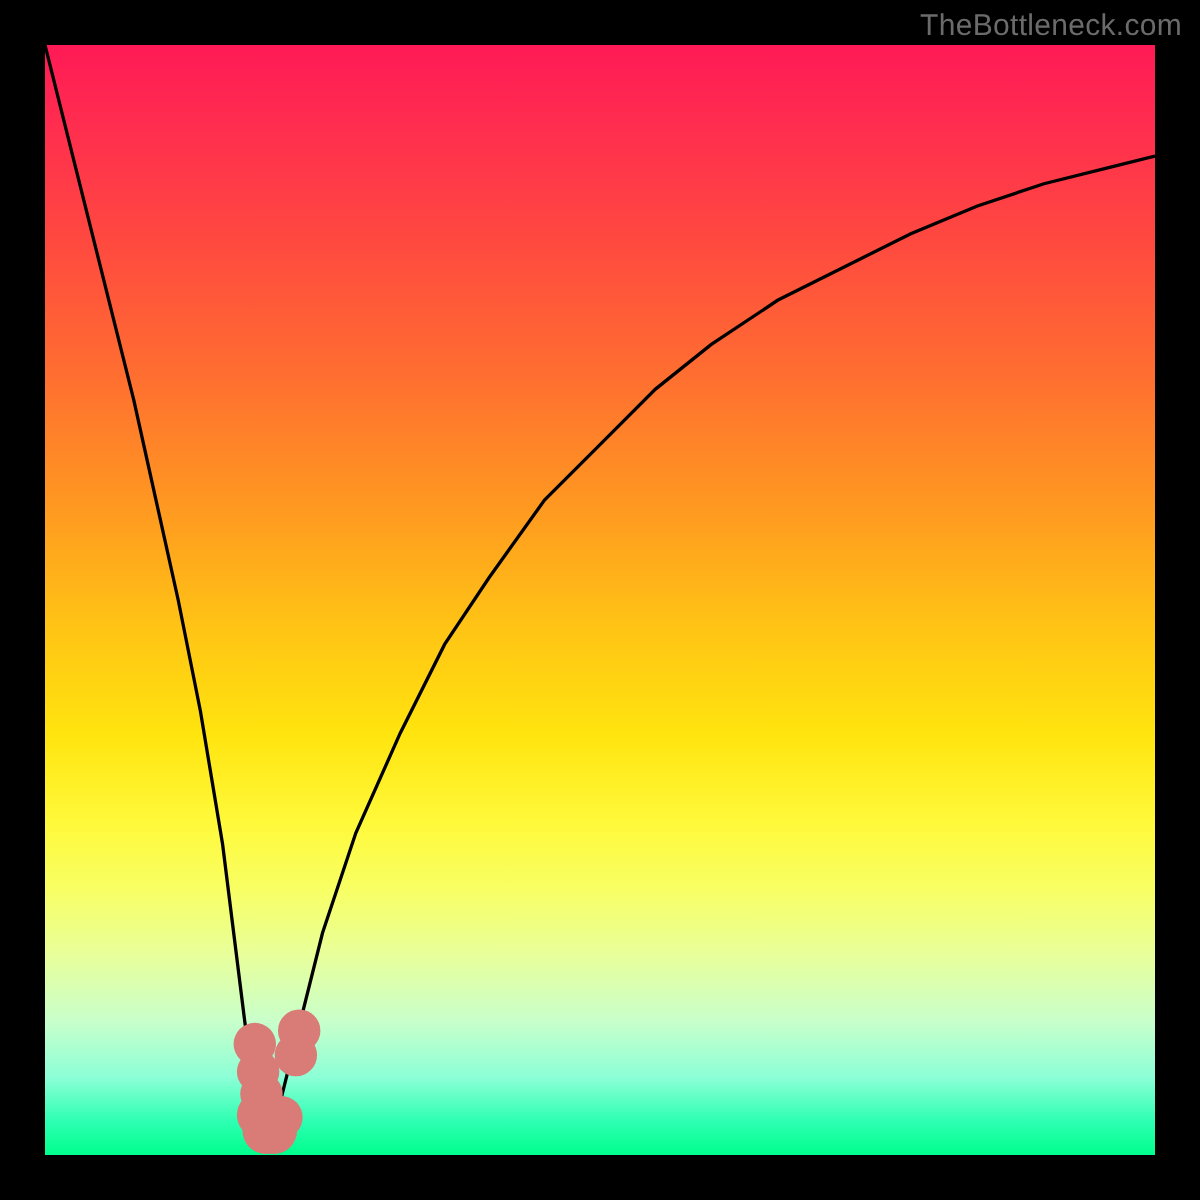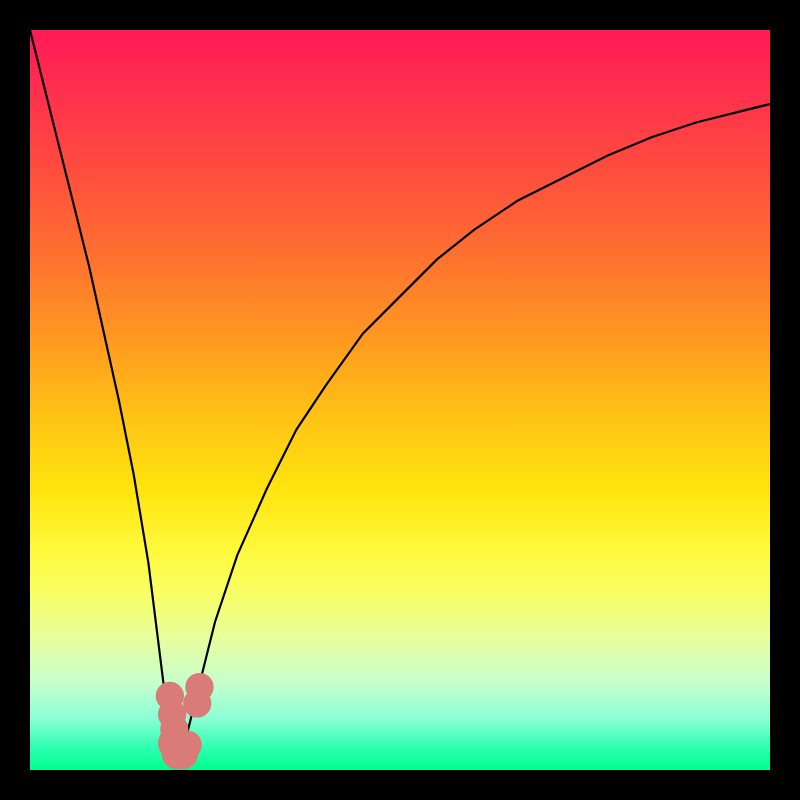--- a/index.html
+++ b/index.html
@@ -76,13 +76,14 @@
           <circle cx="144.30" cy="699.30" r="14.14" fill="#d97b76"></circle>
           <circle cx="143.56" cy="713.36" r="15.62" fill="#d97b76"></circle>
           <circle cx="147.26" cy="723.72" r="15.62" fill="#d97b76"></circle>
           <circle cx="152.44" cy="723.72" r="15.62" fill="#d97b76"></circle>
           <circle cx="157.62" cy="714.84" r="14.14" fill="#d97b76"></circle>
           <circle cx="167.24" cy="673.40" r="14.14" fill="#d97b76"></circle>
           <circle cx="169.46" cy="657.12" r="14.14" fill="#d97b76"></circle>
         </g>
     </svg>
   </div>
+  <div class="watermark">TheBottleneck.com</div>
 </div>
 
 </body></html>

